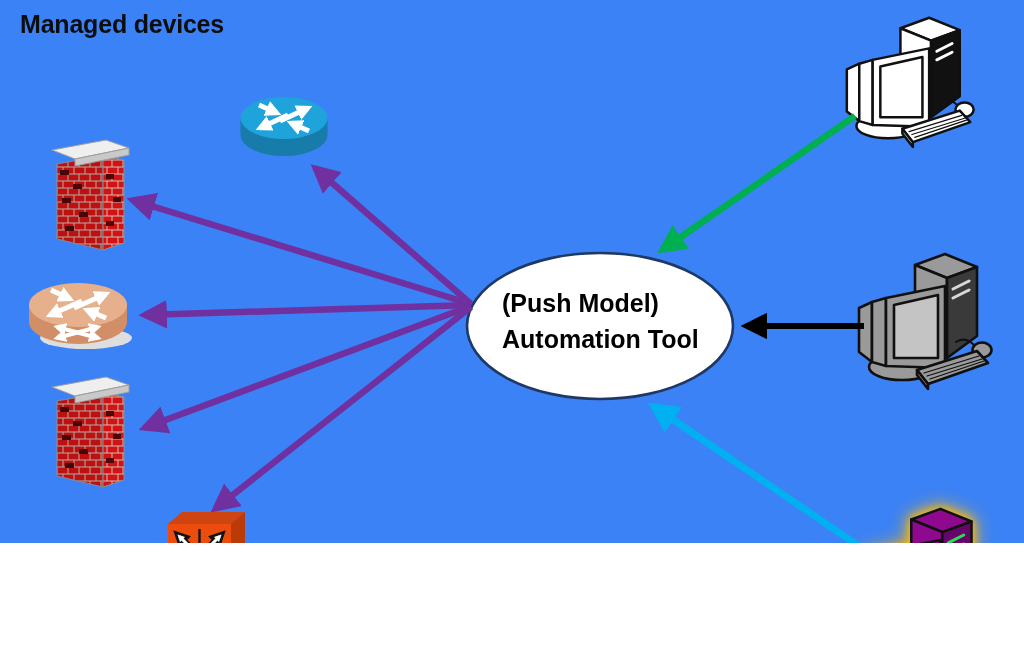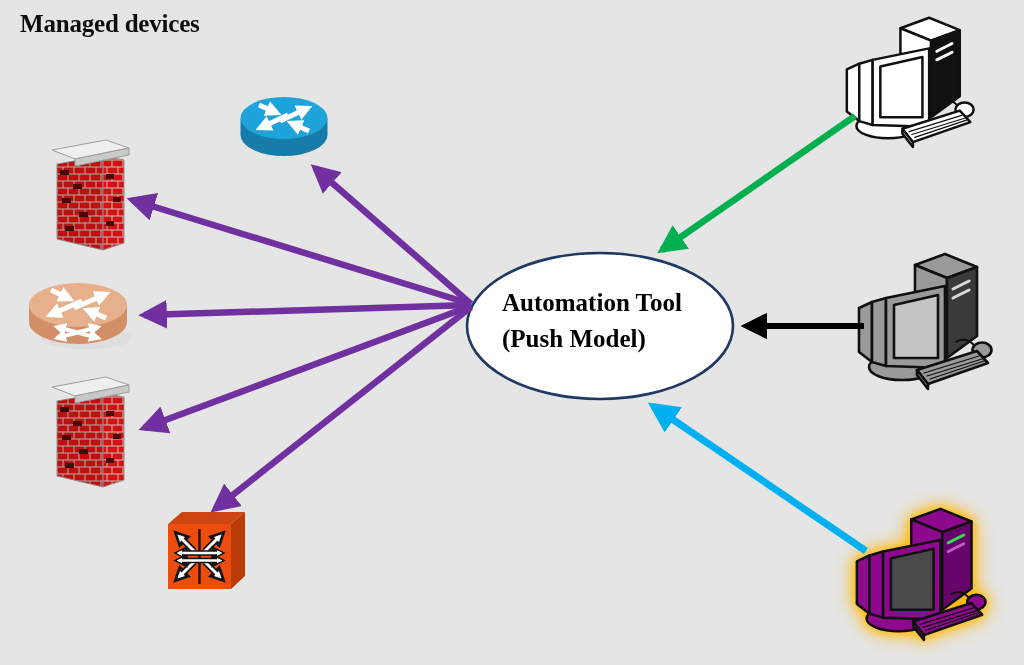--- a/index.html
+++ b/index.html
@@ -1,18 +1,18 @@
 <!DOCTYPE html>
 <html><head>
 <meta charset="utf-8">
 <style>
   html,body{margin:0;padding:0;background:#fff;}
   #stage{
-    position:relative;width:1024px;height:665px;background:#e5e5e5;
-    font-family:Liberation Serif, serif;overflow:hidden;
+    position:relative;width:1024px;height:543px;background:#3b82f6;
+    font-family:Liberation Sans, sans-serif;overflow:hidden;
   }
   .abs{position:absolute;}
   #title{
     left:20px;top:10px;font-size:25px;font-weight:700;color:#0d0d0d;
     letter-spacing:-0.2px;z-index:5;
   }
   #connector-layer{left:0;top:0;z-index:3;}
   #tool-label{
     left:502px;top:285px;z-index:4;font-size:25px;font-weight:700;color:#000;
     line-height:36px;white-space:nowrap;
@@ -54,22 +54,22 @@
         <line x1="471" y1="306" x2="144" y2="428" marker-end="url(#mP)"></line>
         <line x1="471" y1="307" x2="215" y2="509" marker-end="url(#mP)"></line>
       </g>
       <line x1="855" y1="116" x2="662" y2="250" stroke="#00B050" stroke-width="6.5" marker-end="url(#mG)"></line>
       <line x1="864" y1="326" x2="746" y2="326" stroke="#000000" stroke-width="6" marker-end="url(#mK)"></line>
       <line x1="866" y1="551" x2="653" y2="406" stroke="#00B0F0" stroke-width="7" marker-end="url(#mC)"></line>
     </g>
   </svg>
 
   <div id="tool-label" class="abs">
+    <div>(Push Model)</div>
     <div>Automation Tool</div>
-    <div>(Push Model)</div>
   </div>
 
   <div class="abs device" style="left:52px;top:139px;width:78px;">
       <svg viewBox="0 0 78 113" width="100%">
       <defs>
           <pattern id="bk1" width="22" height="14" patternUnits="userSpaceOnUse">
         <rect width="22" height="14" fill="#C9C0B9"></rect>
         <g fill="#D31313">
           <rect x="0.5" y="0.5" width="10" height="6"></rect>
               <rect x="11.5" y="0.5" width="10" height="6"></rect>

